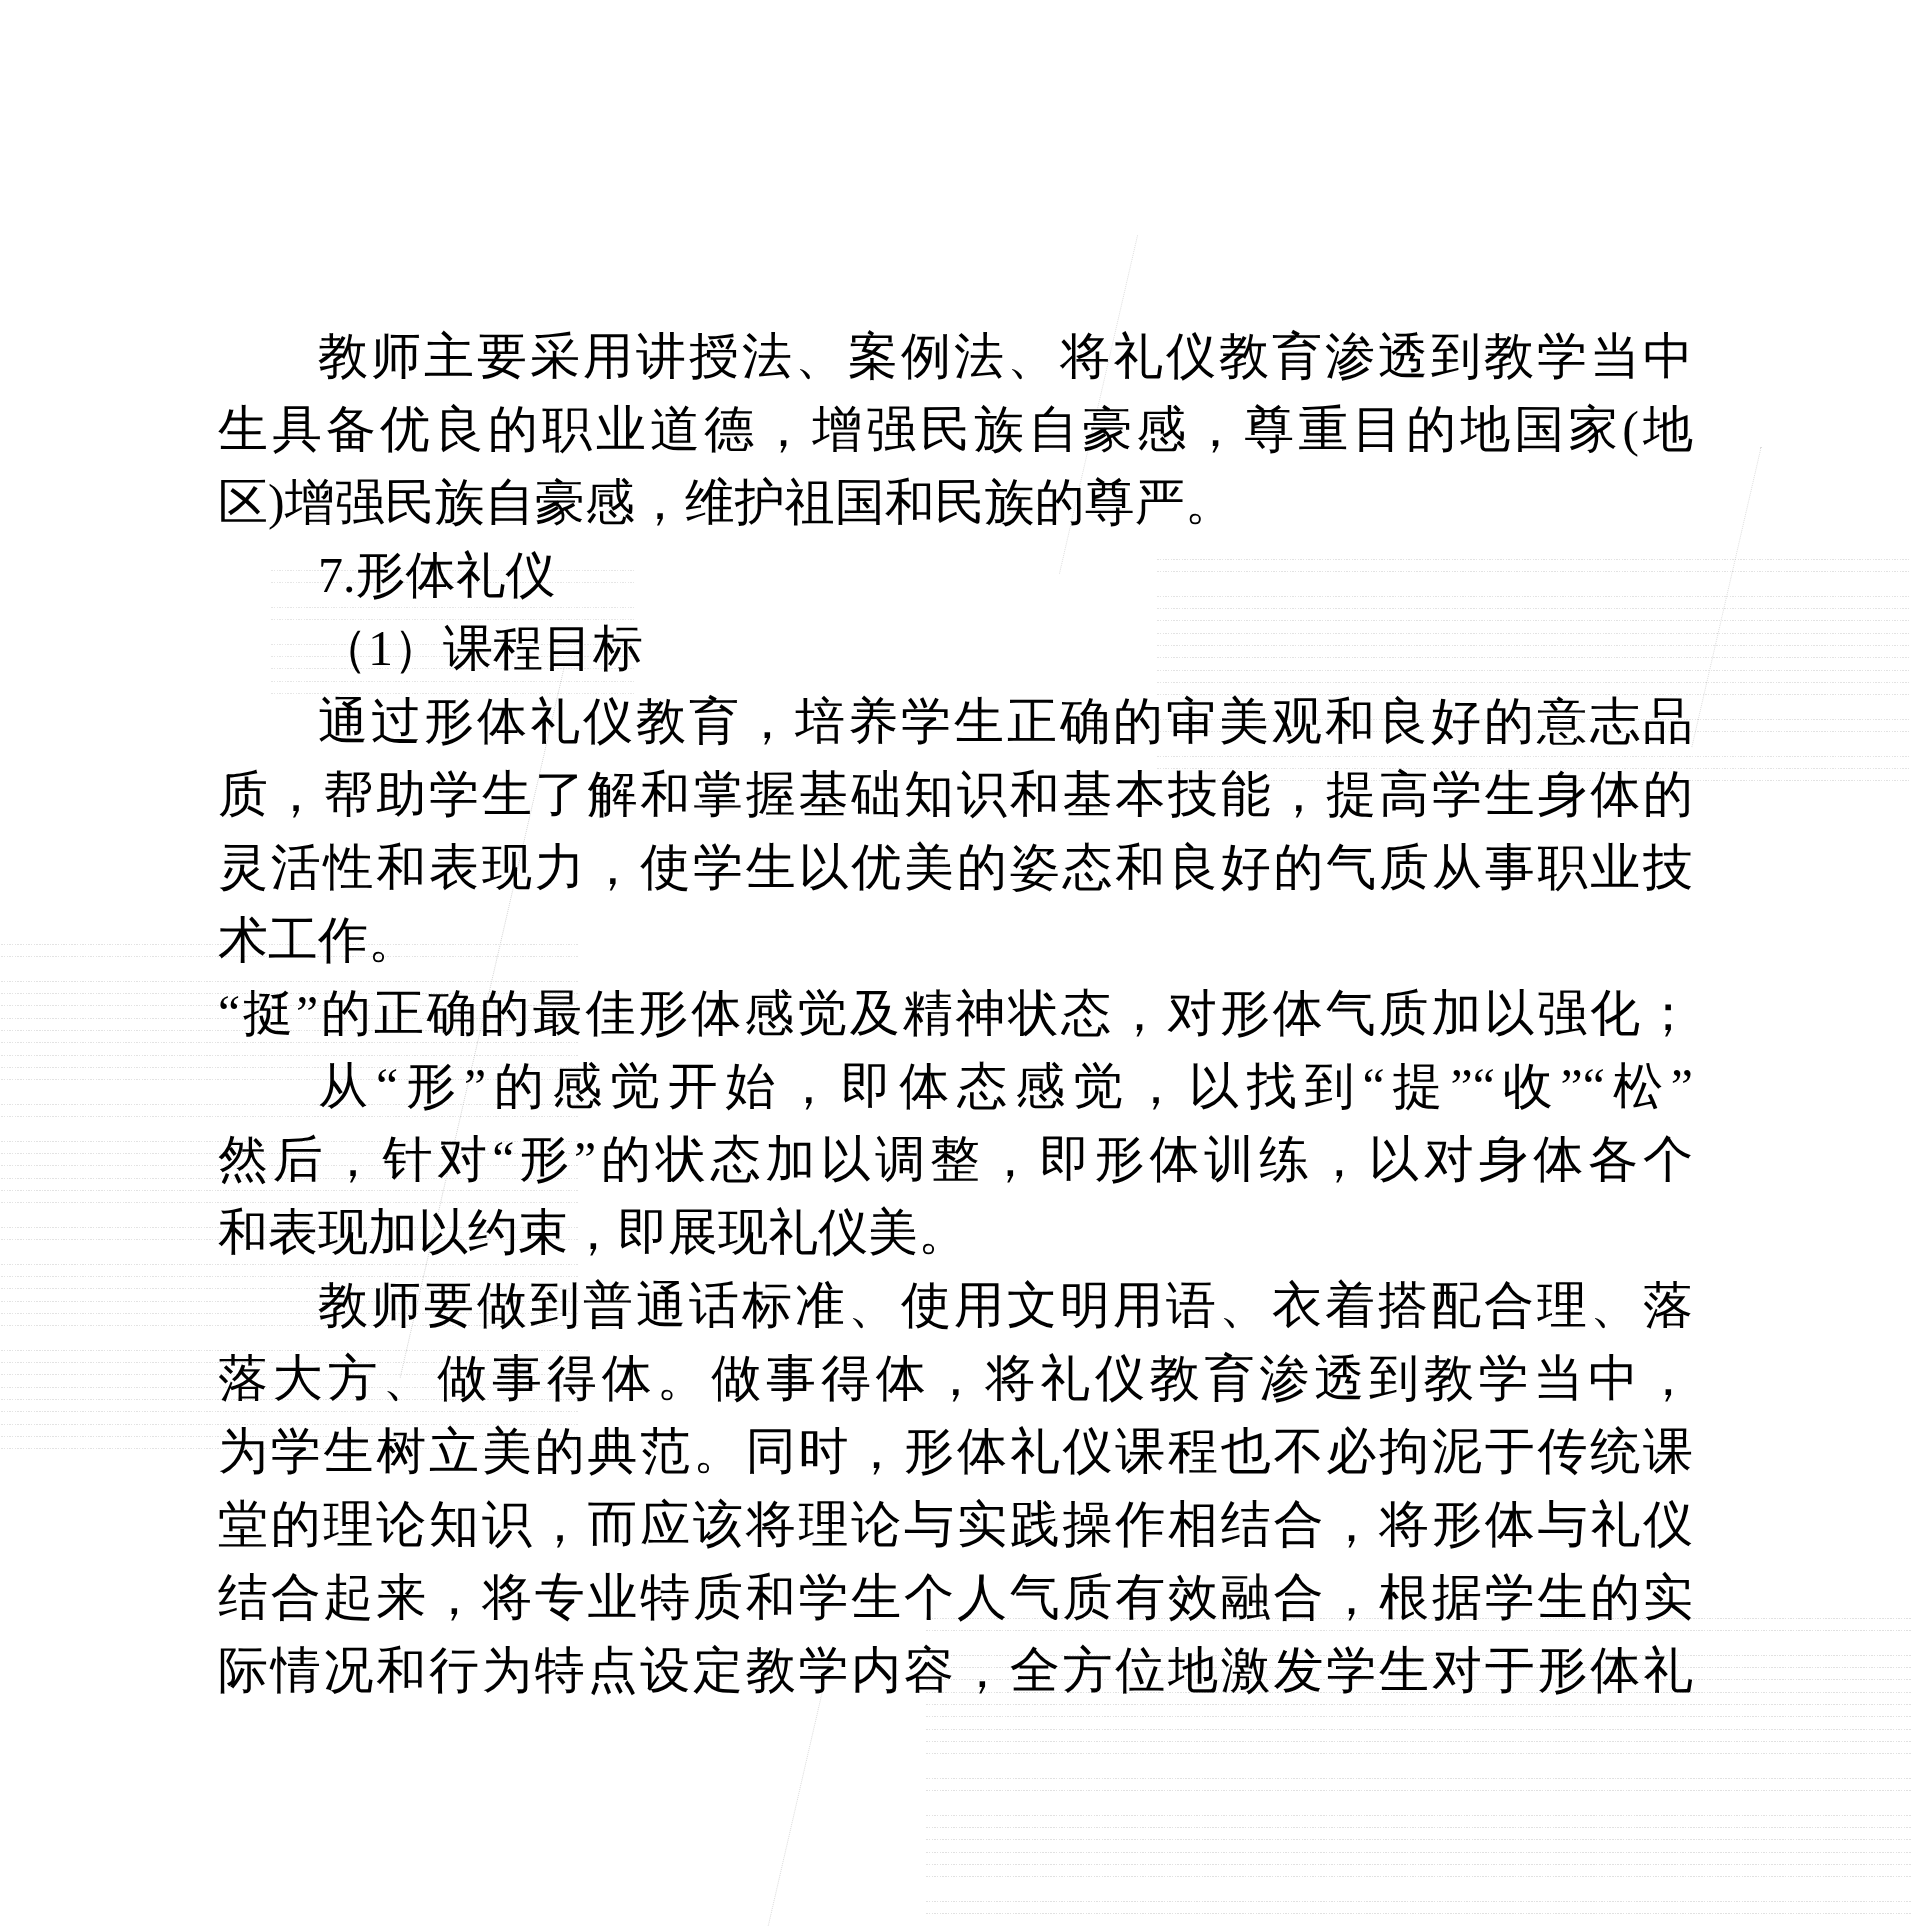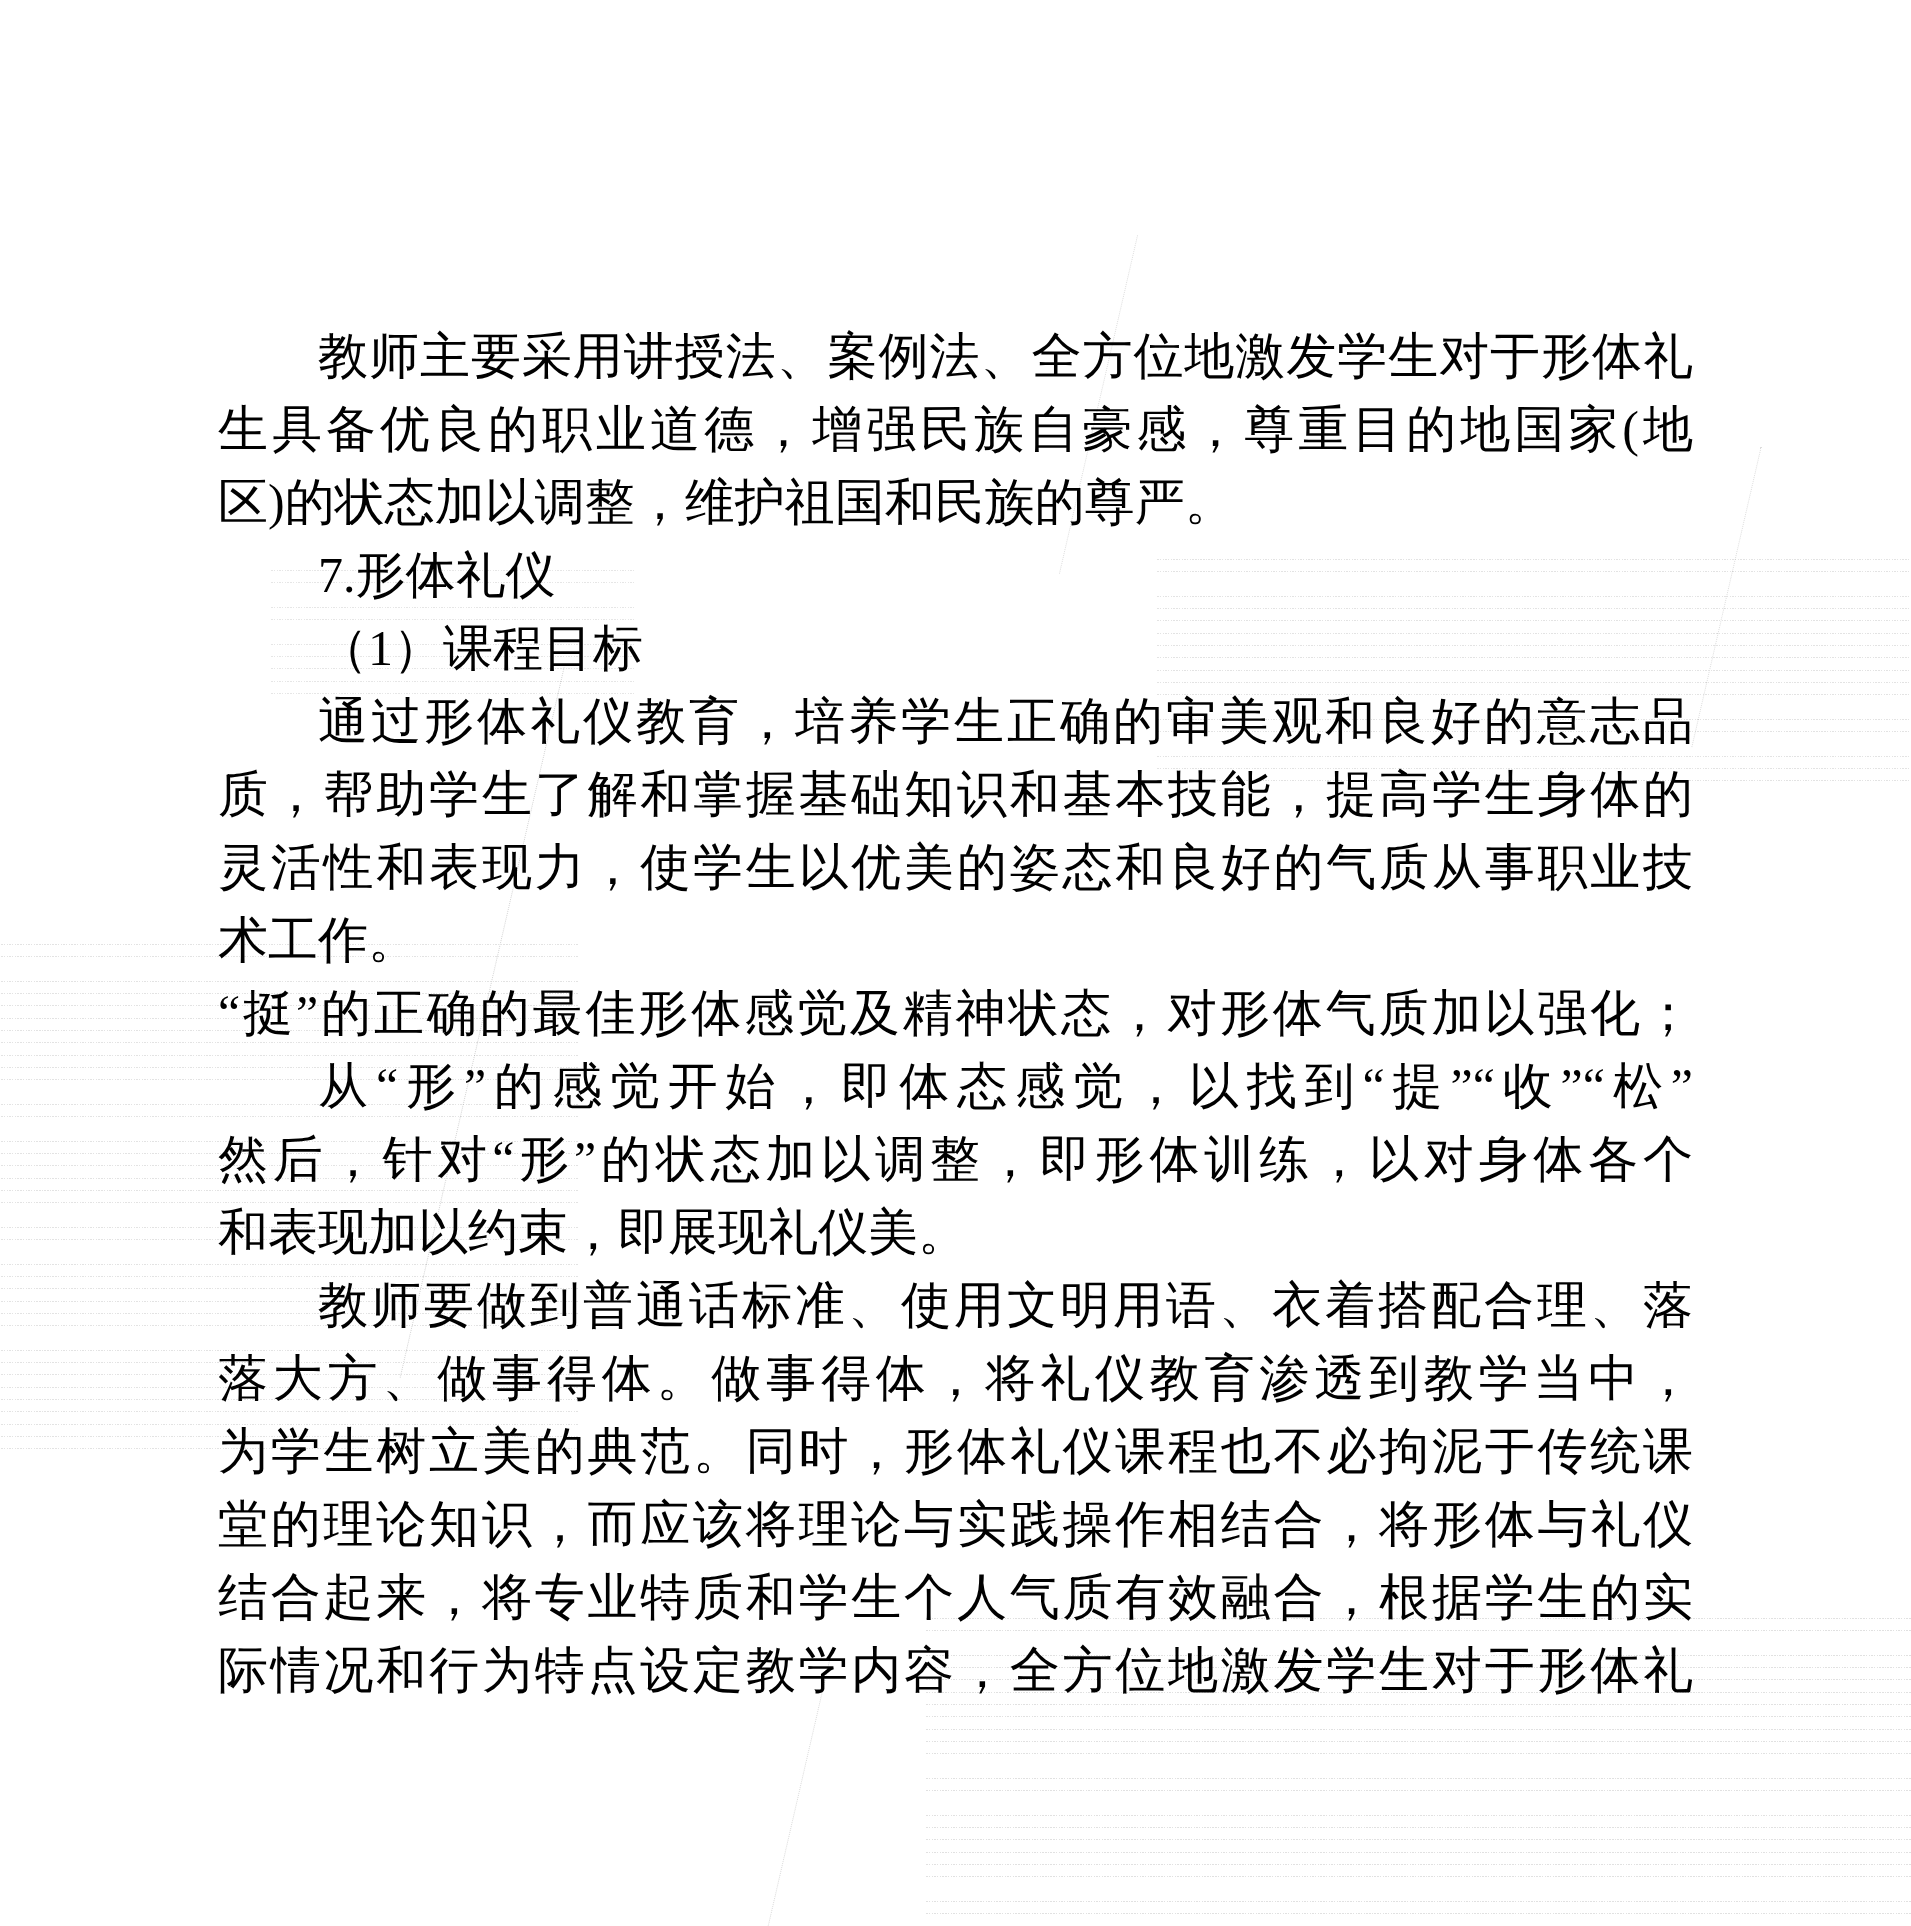--- a/index.html
+++ b/index.html
@@ -63,23 +63,23 @@
     <div class="diag" style="left:482px; top:655px; height:732px; opacity:0.7;"></div>
     <div class="diag" style="left:1098px; top:231px; height:347px; opacity:0.55;"></div>
     <div class="diag" style="left:1726px; top:443px; height:308px; opacity:0.55;"></div>
     <div class="diag" style="left:790px; top:1656px; height:347px; opacity:0.6;"></div>
 
   </div>
 
   <main class="content">
 
     <section class="para">
-      <div class="ln first fill">教师主要采用讲授法、案例法、全方位地激发学生对于形体礼</div>
+      <div class="ln first fill">教师主要采用讲授法、案例法、将礼仪教育渗透到教学当中</div>
       <div class="ln fill">生具备优良的职业道德，增强民族自豪感，尊重目的地国家(地</div>
-      <div class="ln">区)的状态加以调整，维护祖国和民族的尊严。</div>
+      <div class="ln">区)增强民族自豪感，维护祖国和民族的尊严。</div>
     </section>
 
     <h2 class="ln heading">7.形体礼仪</h2>
 
     <div class="ln subheading">（1）课程目标</div>
 
     <section class="para">
       <div class="ln first fill">通过形体礼仪教育，培养学生正确的审美观和良好的意志品</div>
       <div class="ln fill">质，帮助学生了解和掌握基础知识和基本技能，提高学生身体的</div>
       <div class="ln fill">灵活性和表现力，使学生以优美的姿态和良好的气质从事职业技</div>

